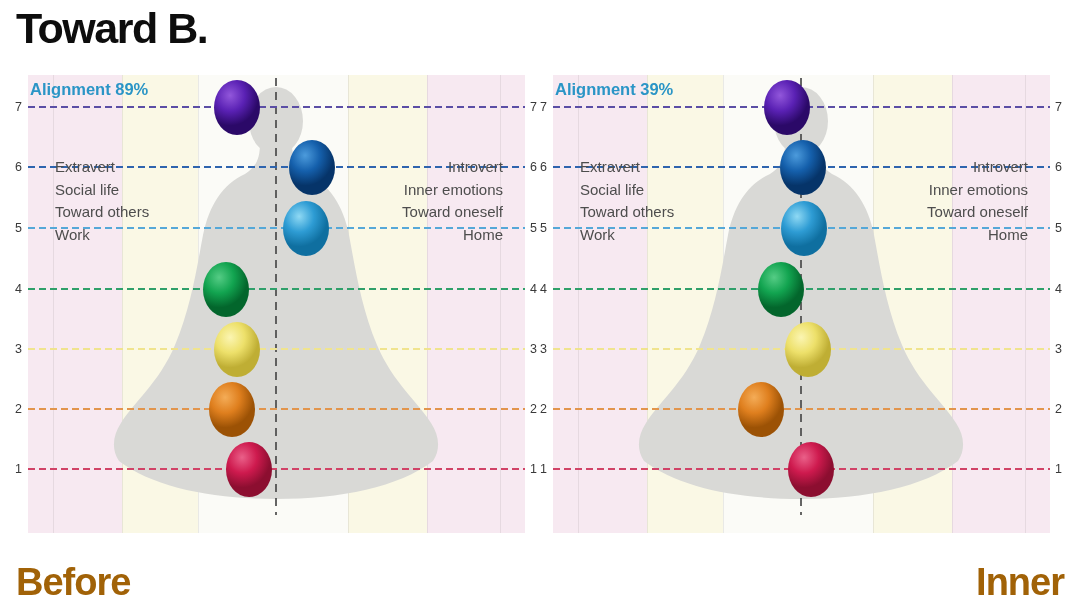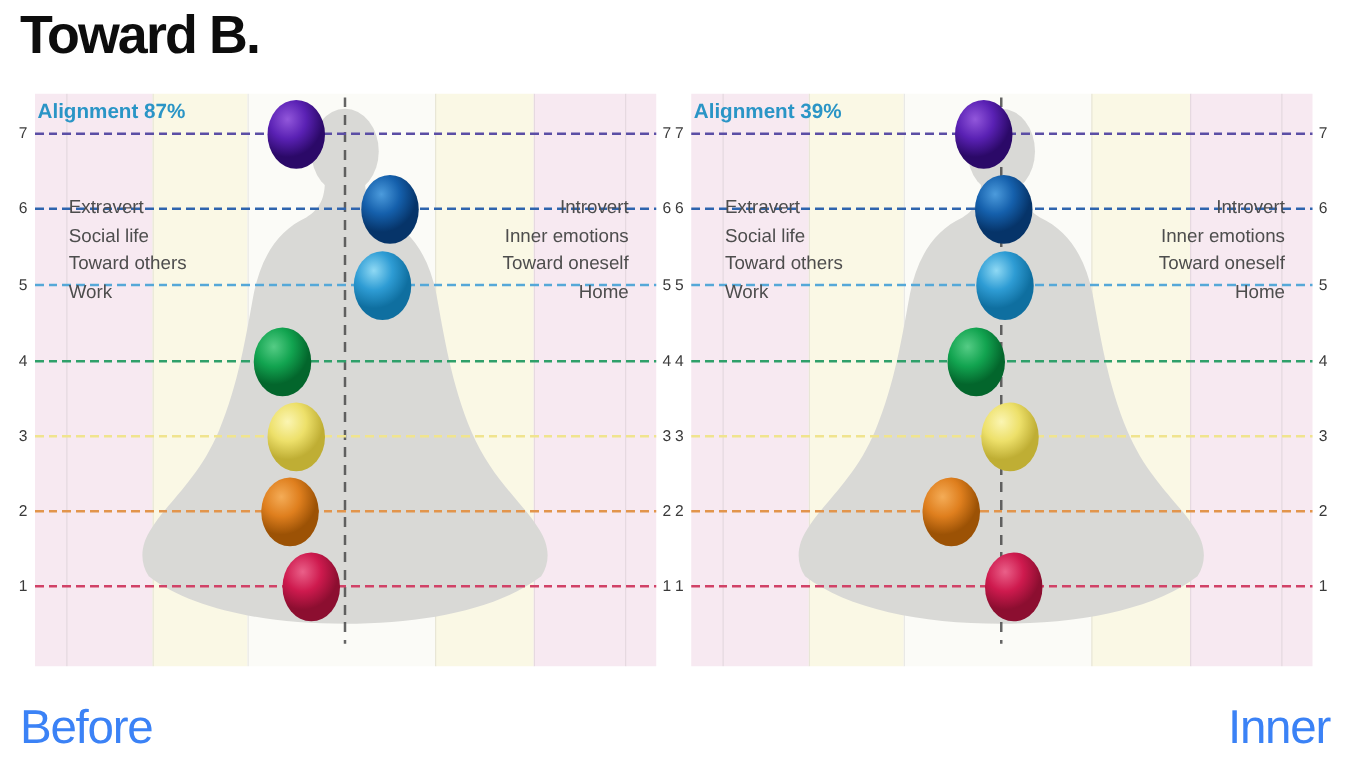--- a/index.html
+++ b/index.html
@@ -46,22 +46,22 @@
     z-index:7; letter-spacing:0;
   }
   .caption {
     position:absolute; left:0; top:440px; width:100%; text-align:center;
     font-size:12.5px; font-weight:600; color:#141414; z-index:7;
   }
   .ball {
     position:absolute; width:46px; height:55px; border-radius:50%; z-index:6;
   }
   .corner-label {
-    position:absolute; bottom:4px; font-size:38px; font-weight:400;
-    color:#3b82f6; letter-spacing:-1px; z-index:10;
+    position:absolute; bottom:4px; font-size:38px; font-weight:700;
+    color:#a16207; letter-spacing:-1px; z-index:10;
   }
   .corner-label.cleft  { left:16px; }
   .corner-label.cright { right:16px; }
 </style>
 </head>
 <body>
 
 <div class="page-title">Toward B.</div>
 
 <div class="panel" id="panel-0">
@@ -110,21 +110,21 @@
     <div class="num nright" style="top: 394px;">1</div>
     <div class="ball" style="left: 198px; top: 367px; background: radial-gradient(62% 55% at 35% 28%, rgb(234, 96, 137) 0%, rgb(206, 26, 78) 52%, rgb(140, 14, 48) 100%);"></div>
     <div class="side-label sleft" style="top: 91px;">Extravert</div>
     <div class="side-label sleft" style="top: 113.5px;">Social life</div>
     <div class="side-label sleft" style="top: 136px;">Toward others</div>
     <div class="side-label sleft" style="top: 158.5px;">Work</div>
     <div class="side-label sright" style="top: 91px;">Introvert</div>
     <div class="side-label sright" style="top: 113.5px;">Inner emotions</div>
     <div class="side-label sright" style="top: 136px;">Toward oneself</div>
     <div class="side-label sright" style="top: 158.5px;">Home</div>
-    <div class="alignment" style="color: rgb(42, 149, 198);">Alignment 87%</div>
+    <div class="alignment" style="color: rgb(42, 149, 198);">Alignment 89%</div>
   </div>
 <div class="panel" id="panel-1">
     <div class="stripe" style="left: 0px; width: 94px; background: rgb(247, 233, 241);"></div>
     <div class="stripe" style="left: 94px; width: 76px; background: rgb(250, 248, 229);"></div>
     <div class="stripe" style="left: 170px; width: 150px; background: rgb(251, 251, 247);"></div>
     <div class="stripe" style="left: 320px; width: 79px; background: rgb(250, 248, 229);"></div>
     <div class="stripe" style="left: 399px; width: 98px; background: rgb(247, 233, 241);"></div>
     <div class="gridline" style="left: 25px;"></div>
     <div class="gridline" style="left: 94px;"></div>
     <div class="gridline" style="left: 170px;"></div>

